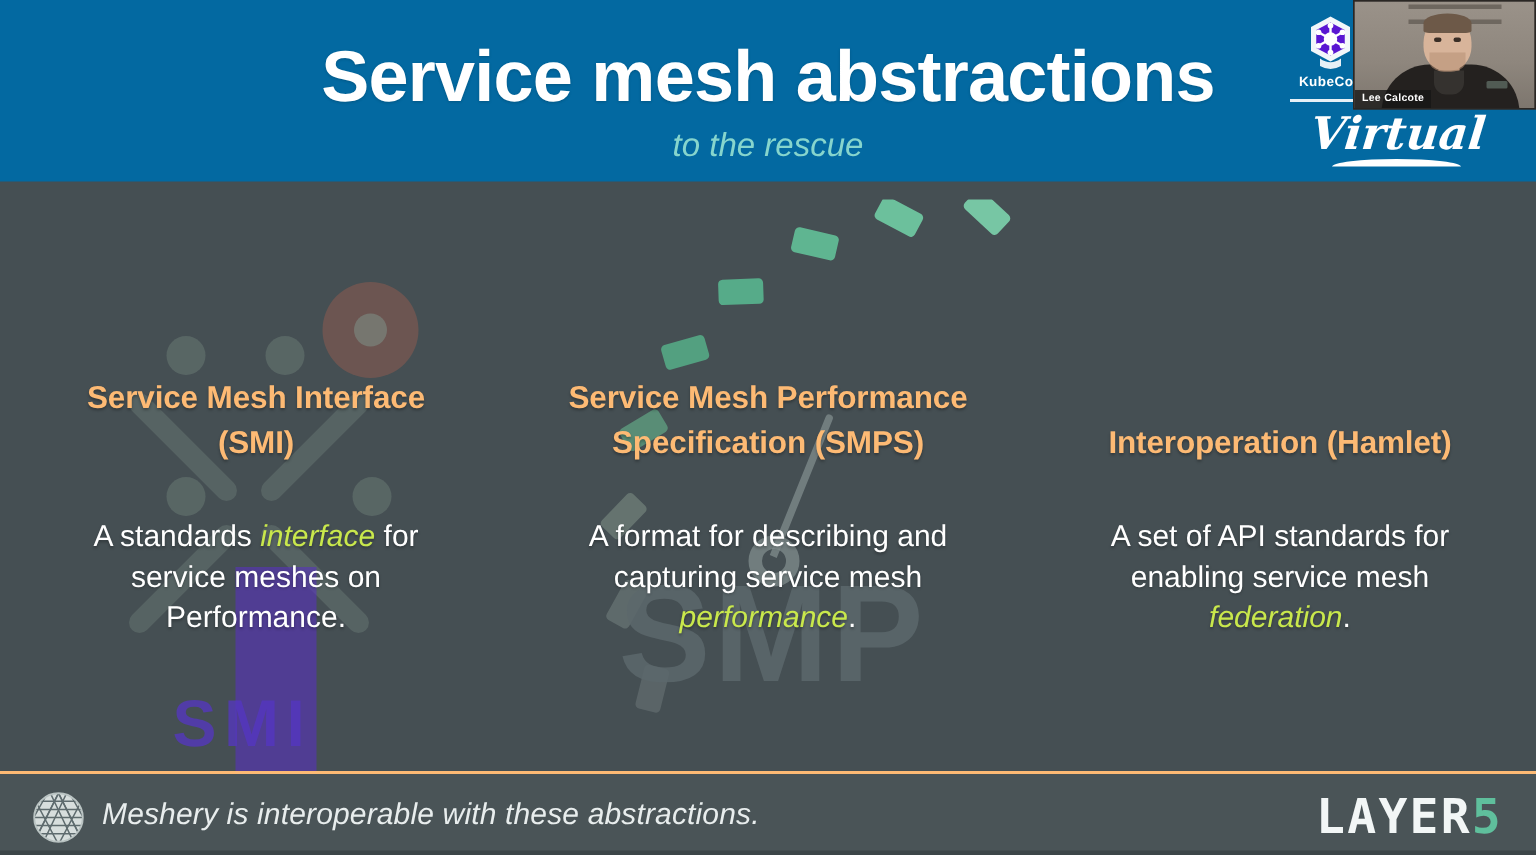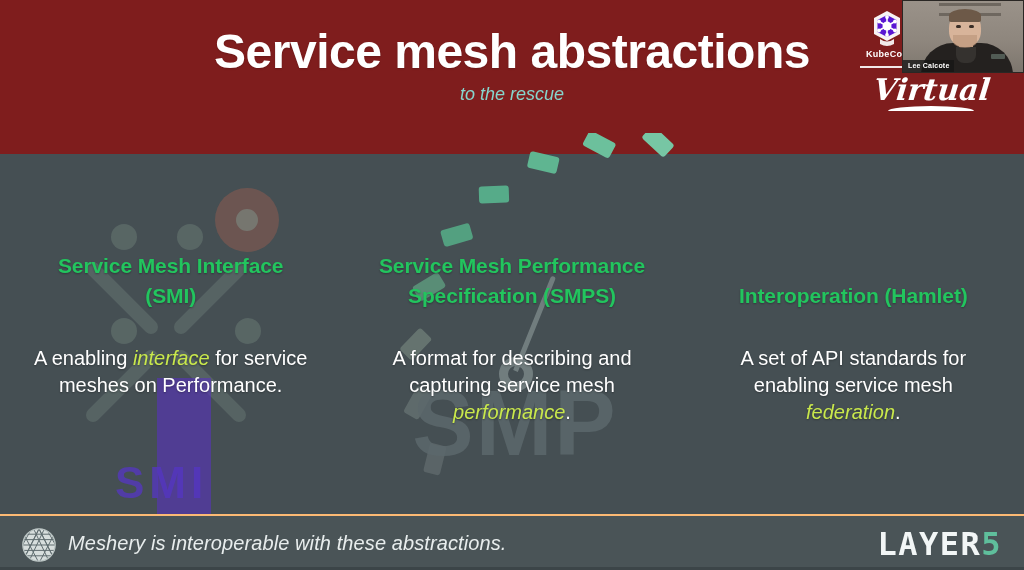--- a/index.html
+++ b/index.html
@@ -8,40 +8,40 @@
     font-family:"Liberation Sans", sans-serif;
     background:#454f53;
     position:relative;
   }
 
   
   #slide { position:absolute; inset:0; background:#454f53; overflow:hidden; }
 
   
   #header {
-    position:absolute; left:0; top:0; width:1024px; height:154px;
-    background:#7f1d1d;
+    position:absolute; left:0; top:0; width:1024px; height:121px;
+    background:#0369a1;
     overflow:hidden;
   }
   #header-title {
     position:absolute; left:0; top:24px; width:1024px;
     text-align:center;
     color:#ffffff;
     font-size:48px;
     font-weight:700;
     letter-spacing:-0.5px;
     line-height:56px;
     font-family:"Liberation Sans", sans-serif;
     text-shadow:0 1px 2px rgba(0,0,0,.18);
   }
   #header-subtitle {
     position:absolute; left:0; top:84px; width:1024px;
     text-align:center;
     color:#86d5cd;
-    font-size:18px;
+    font-size:22px;
     font-style:italic;
     font-weight:400;
     font-family:"Liberation Sans", sans-serif;
   }
 
   
   #kubecon-brand {
     position:absolute; right:22px; top:2px; width:150px; height:128px;
   }
   #kubecon-logo-wrap {
@@ -169,21 +169,21 @@
     font-family:"Liberation Sans", sans-serif;
   }
 
   .cols { position:absolute; inset:0; display:flex; }
   .col { flex:1 1 0; position:relative; }
 
   .col-heading {
     position:absolute; left:0; right:0; top:118px;
     padding:0 18px;
     text-align:center;
-    color:#22c55e;
+    color:#fdba74;
     font-size:21px;
     font-weight:700;
     line-height:30px;
     letter-spacing:-0.1px;
     text-shadow:0 1px 2px rgba(0,0,0,.30);
   }
   .col-body {
     position:absolute; left:0; right:0; top:212px;
     padding:0 30px;
     text-align:center;
@@ -337,21 +337,21 @@
     </div>
 
     <div class="cols">
 
       <div class="col">
         <div class="col-heading">
           <span>Service Mesh Interface</span><br>
           <span>(SMI)</span>
         </div>
         <div class="col-body">
-          <span>A enabling </span><span class="hl">interface</span><span> for service meshes on Performance.</span>
+          <span>A standards </span><span class="hl">interface</span><span> for service meshes on Performance.</span>
         </div>
       </div>
 
       <div class="col">
         <div class="col-heading">
           <span>Service Mesh Performance</span><br>
           <span>Specification (SMPS)</span>
         </div>
         <div class="col-body">
           <span>A format for describing and capturing service mesh </span><span class="hl">performance</span><span>.</span>

